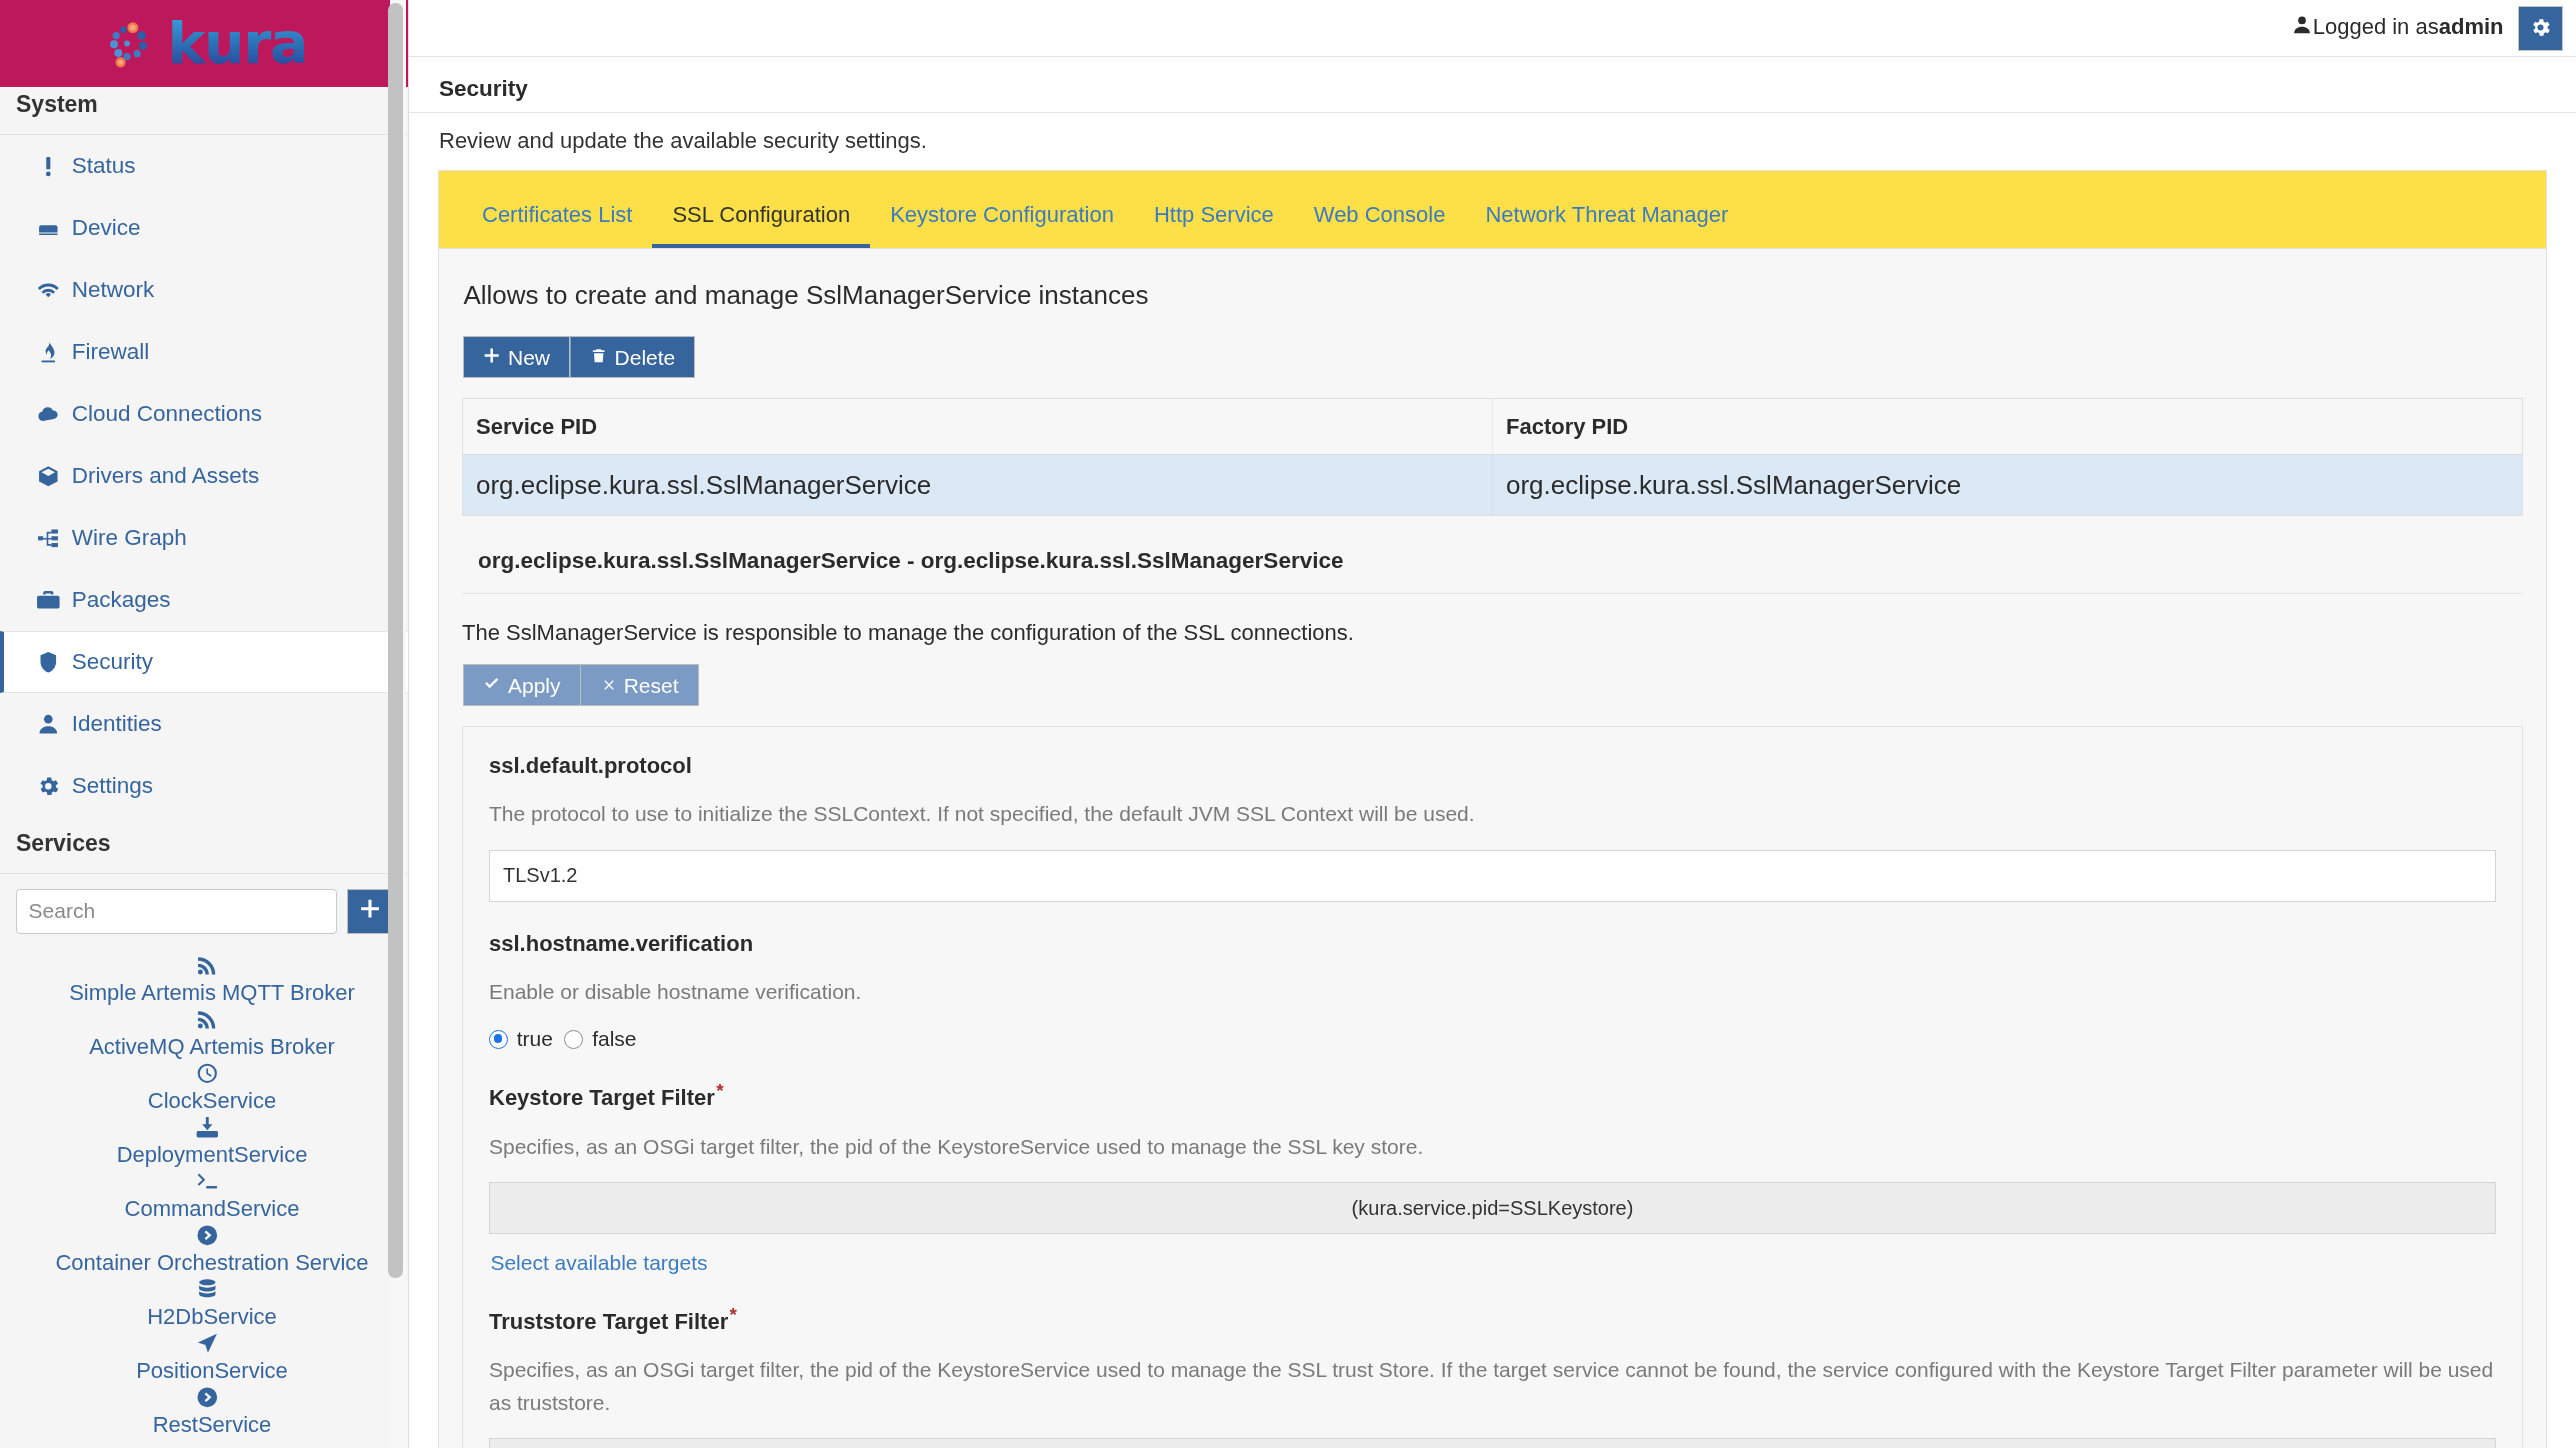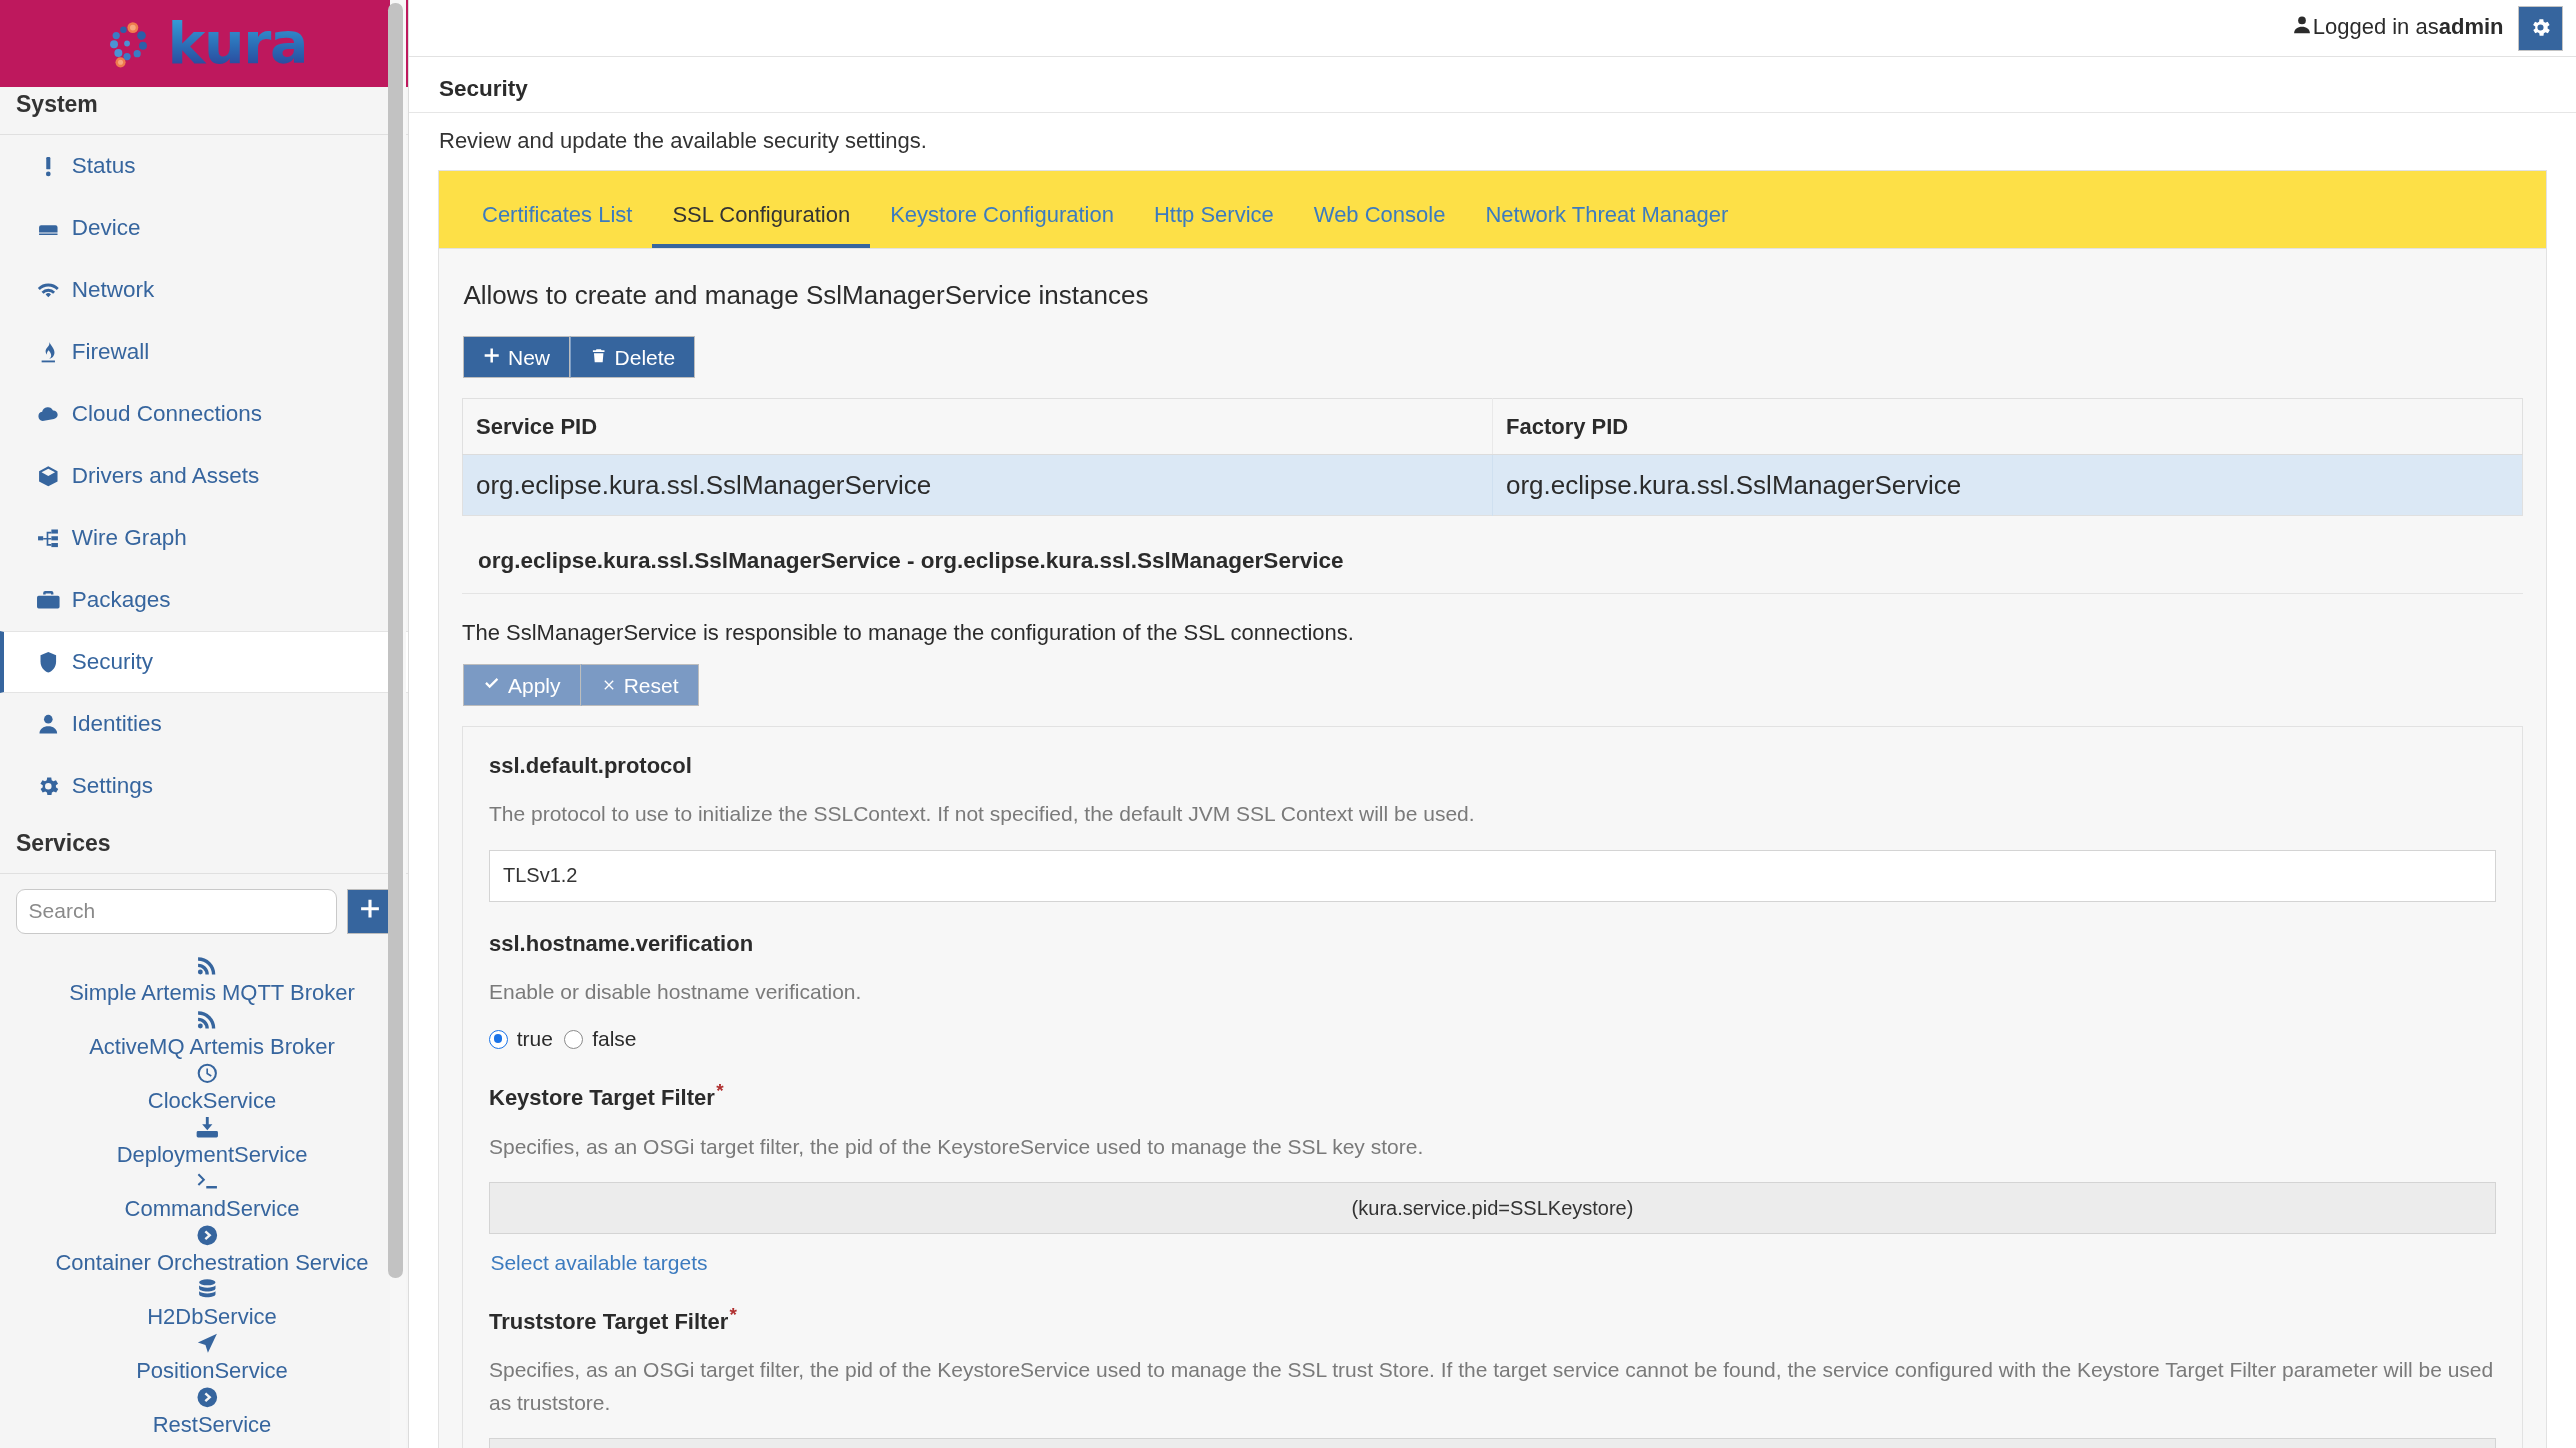--- a/index.html
+++ b/index.html
@@ -92,21 +92,21 @@
   }
   .search-input {
     flex: 1 1 auto;
     height: 45px;
     border: 0.7px solid #c9c9c9;
     background: #ffffff;
     font-size: 21px;
     padding: 0 11.6px;
     color: #333;
     font-family: "Liberation Sans", sans-serif;
-    border-radius: 9px;
+    border-radius: 4px;
     outline: none;
   }
   .search-input::placeholder { color: #8a8a8a; }
   .plus-btn {
     width: 45px; height: 45px;
     background: #36659e;
     border: 0.7px solid #bdbdbd;
     color: #fff;
     font-size: 24px;
     display: flex; align-items: center; justify-content: center;

